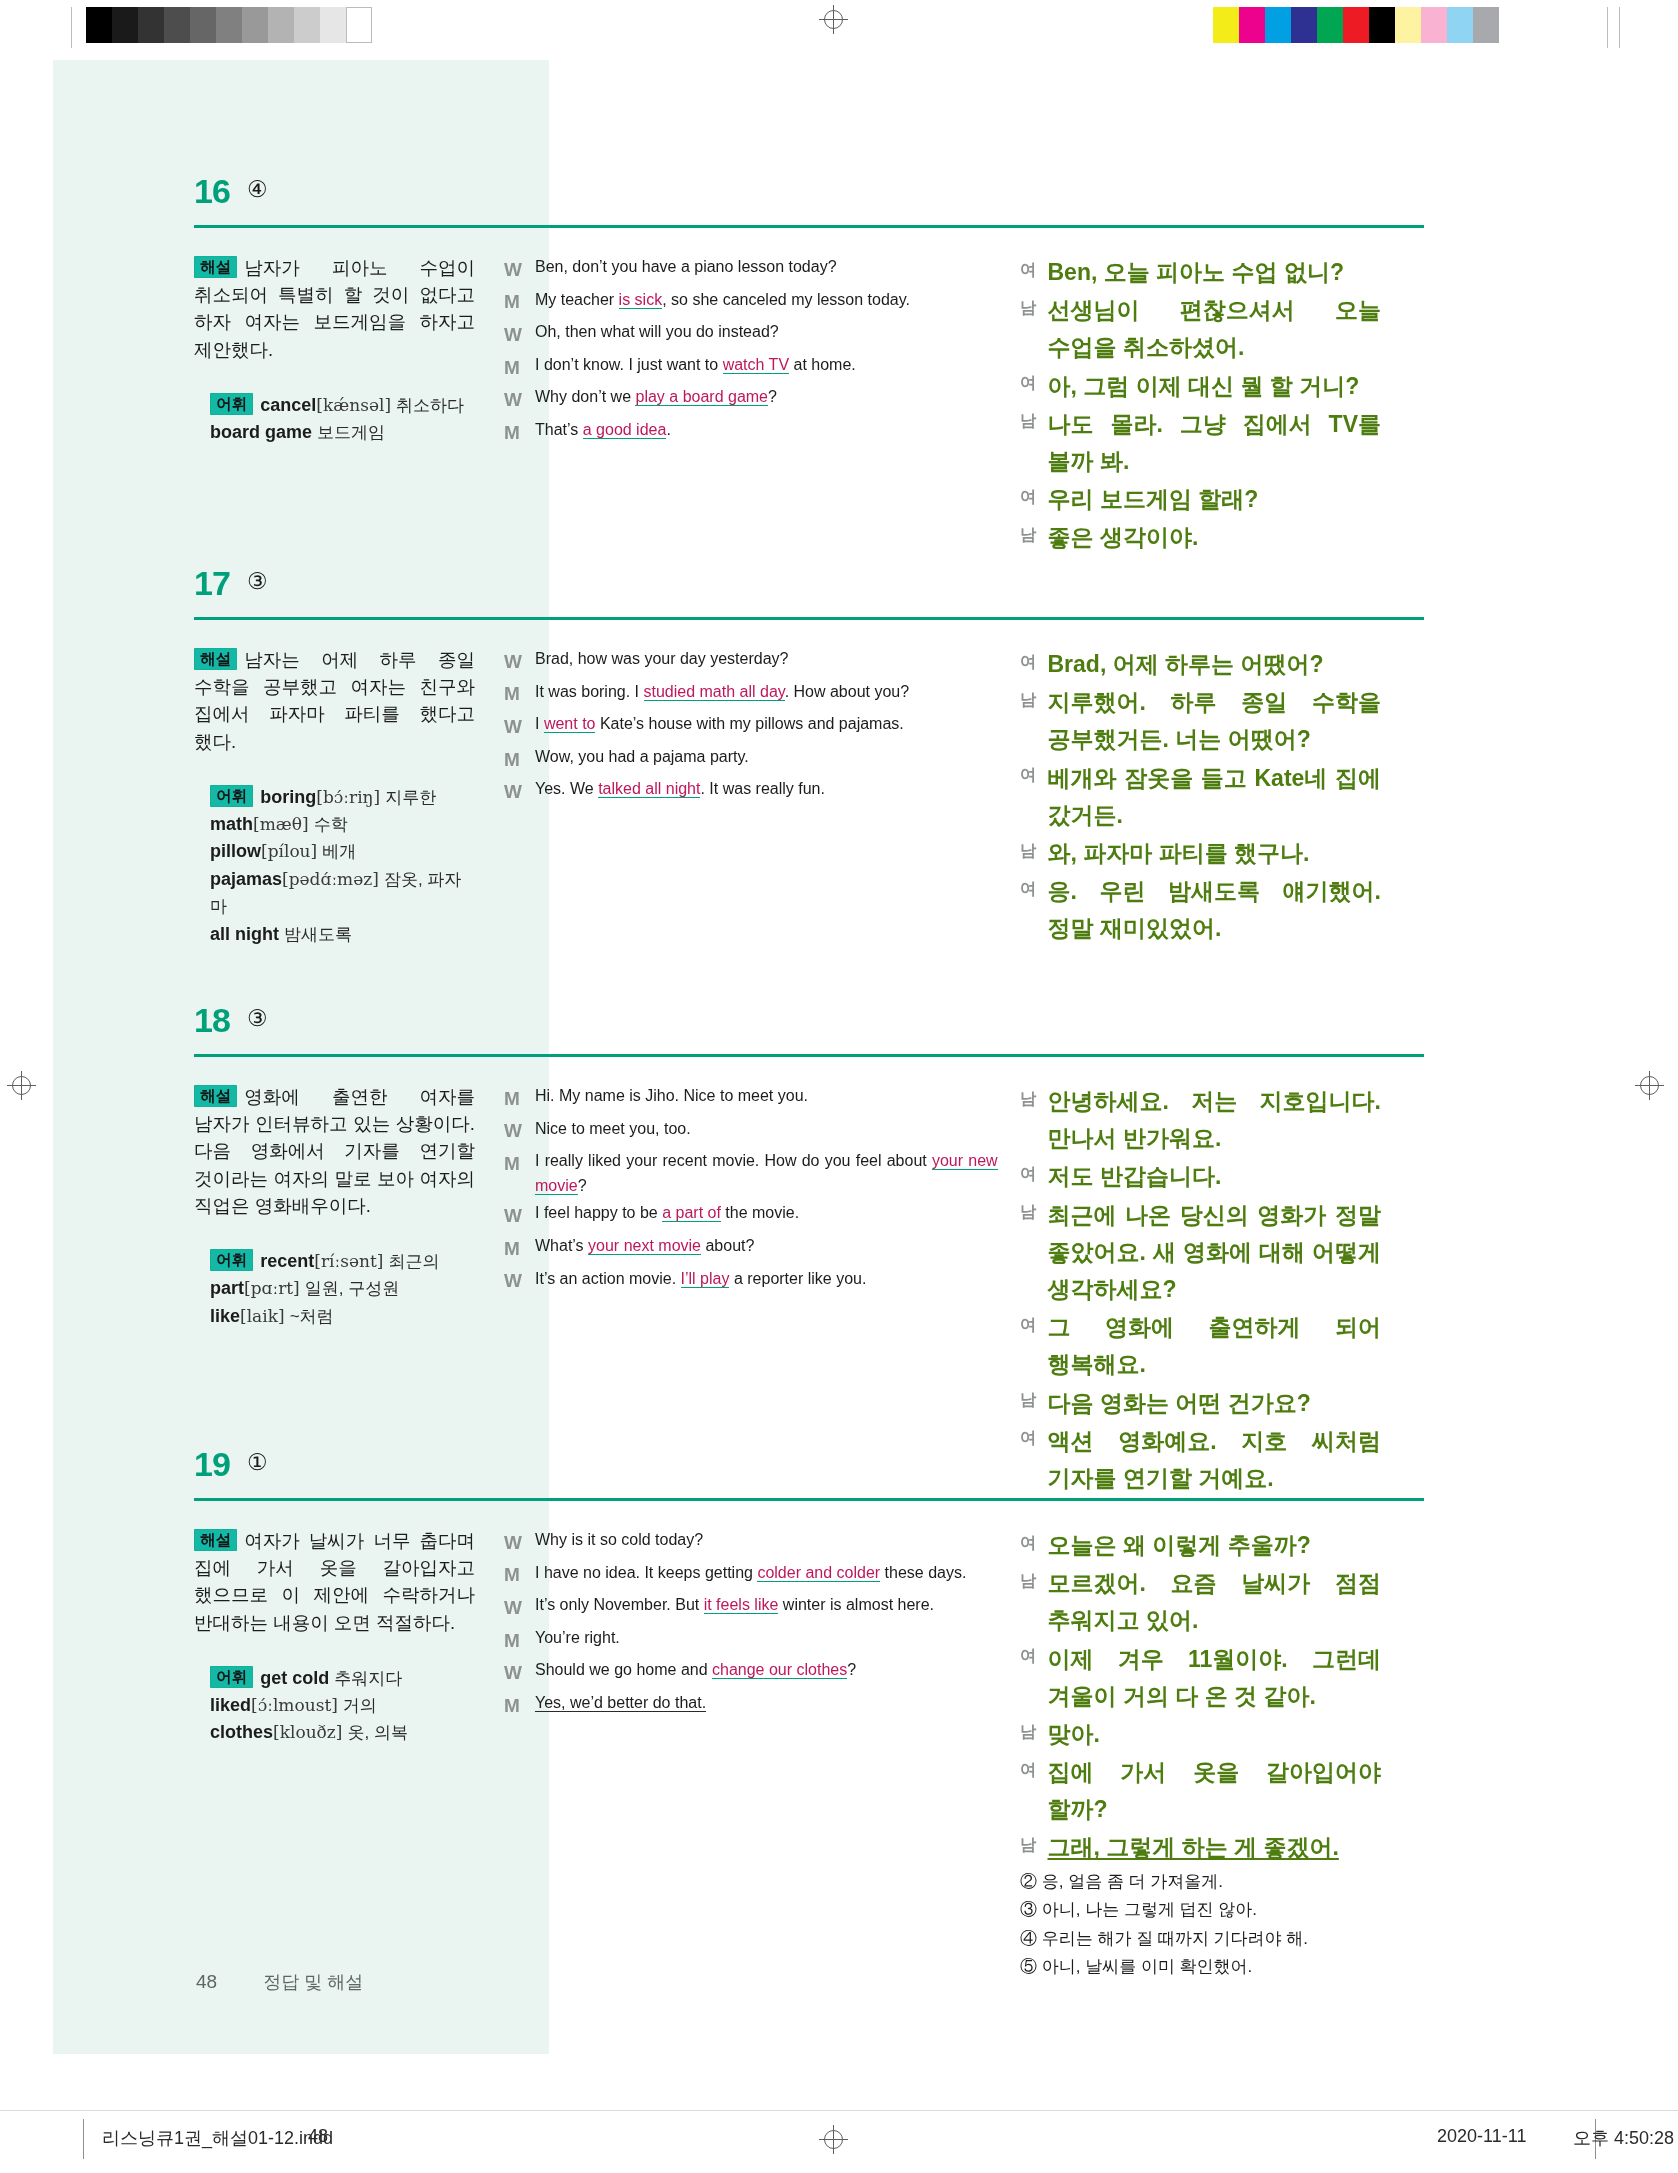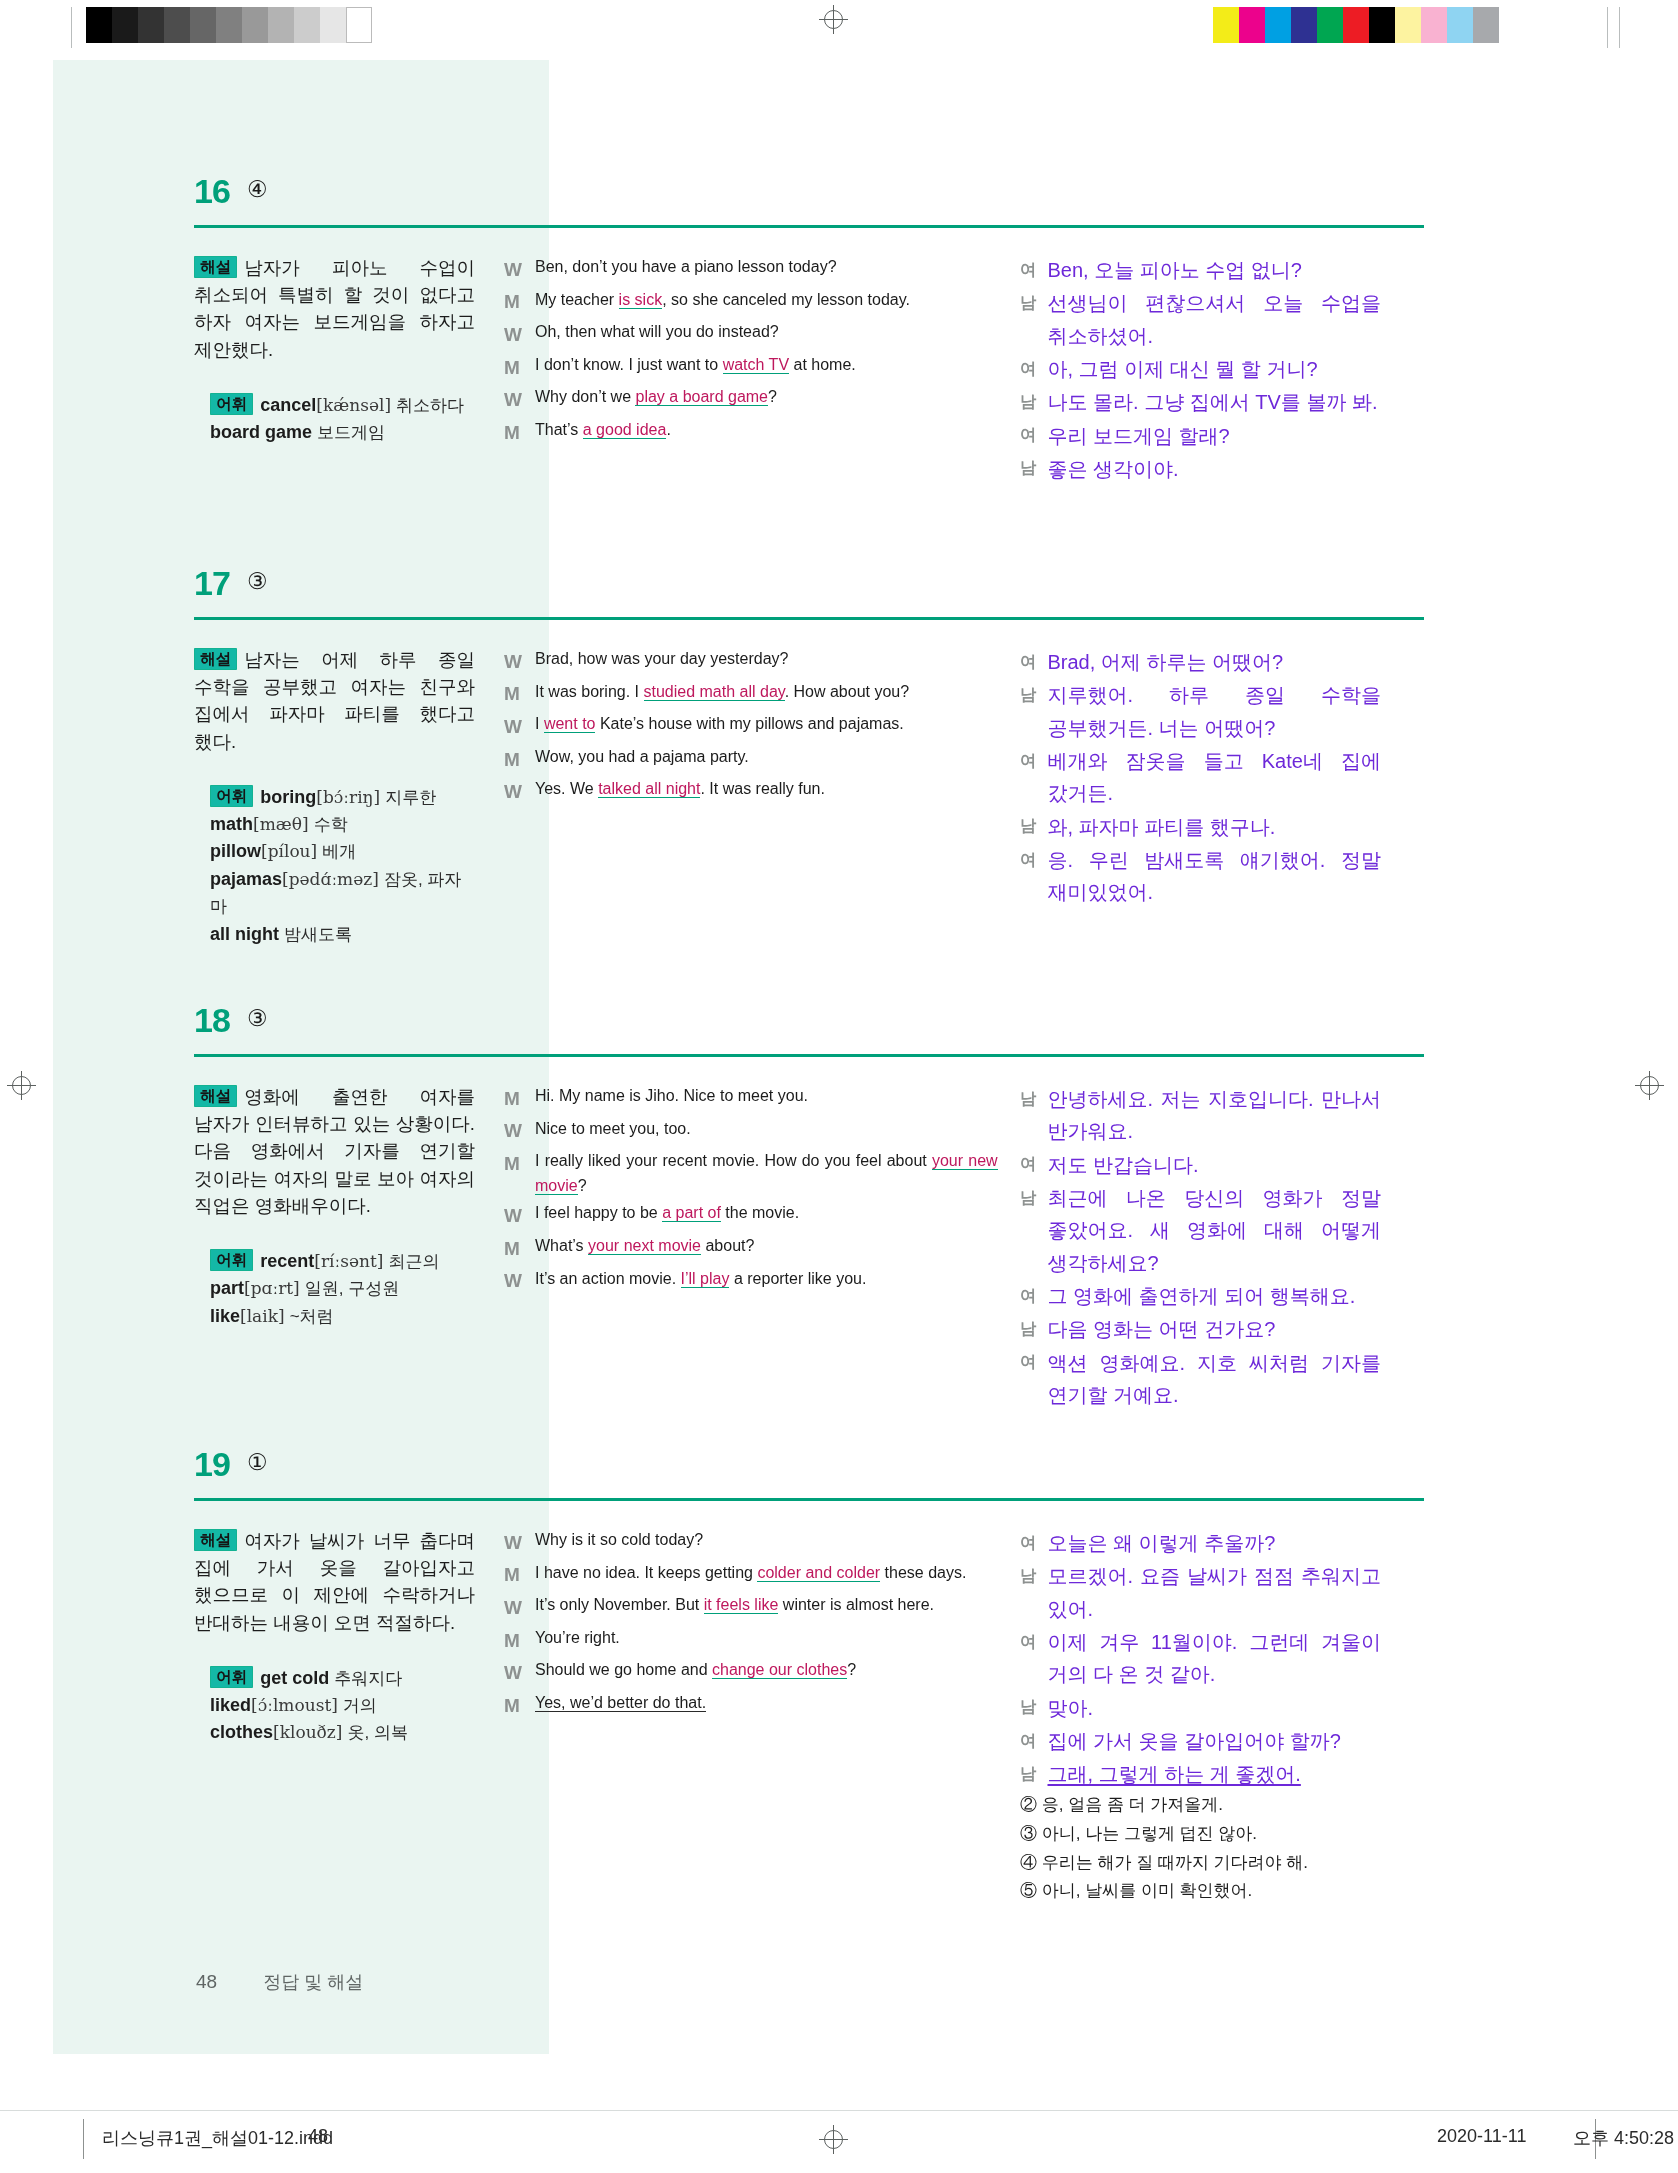--- a/index.html
+++ b/index.html
@@ -99,22 +99,22 @@
   .ul-black { border-bottom:1.4px solid #2a2a2a; }
 
   
   .tline { display:flex; margin-bottom:0.9px; }
   .tspk {
     width:27.5px; flex:0 0 27.5px;
     font-size:16.3px; font-weight:bold; color:#8d9190;
     line-height:1.62; padding-top:1.7px;
   }
   .ttxt {
-    flex:1; font-size:20px; line-height:1.62; color:#6d28d9;
-    text-align:justify; text-justify:inter-character; word-break:keep-all;
+    flex:1; font-size:23px; line-height:1.62; color:#4d7c0f;
+    text-align:justify; text-justify:inter-character; word-break:keep-all;font-weight:bold;
   }
   .ttxt.nojust { text-align:left; }
   .ttxt.ul { text-decoration:underline; text-underline-offset:3.4px; }
 
   .options { }
   .opt { font-size:17px; line-height:1.68; color:#1c1c1c; }
 
   
   #page-foot { position:absolute; left:196px; top:1970px; display:flex; align-items:baseline; }
   #page-foot .pnum { font-size:19px; color:#5f6564; margin-right:46px; }

